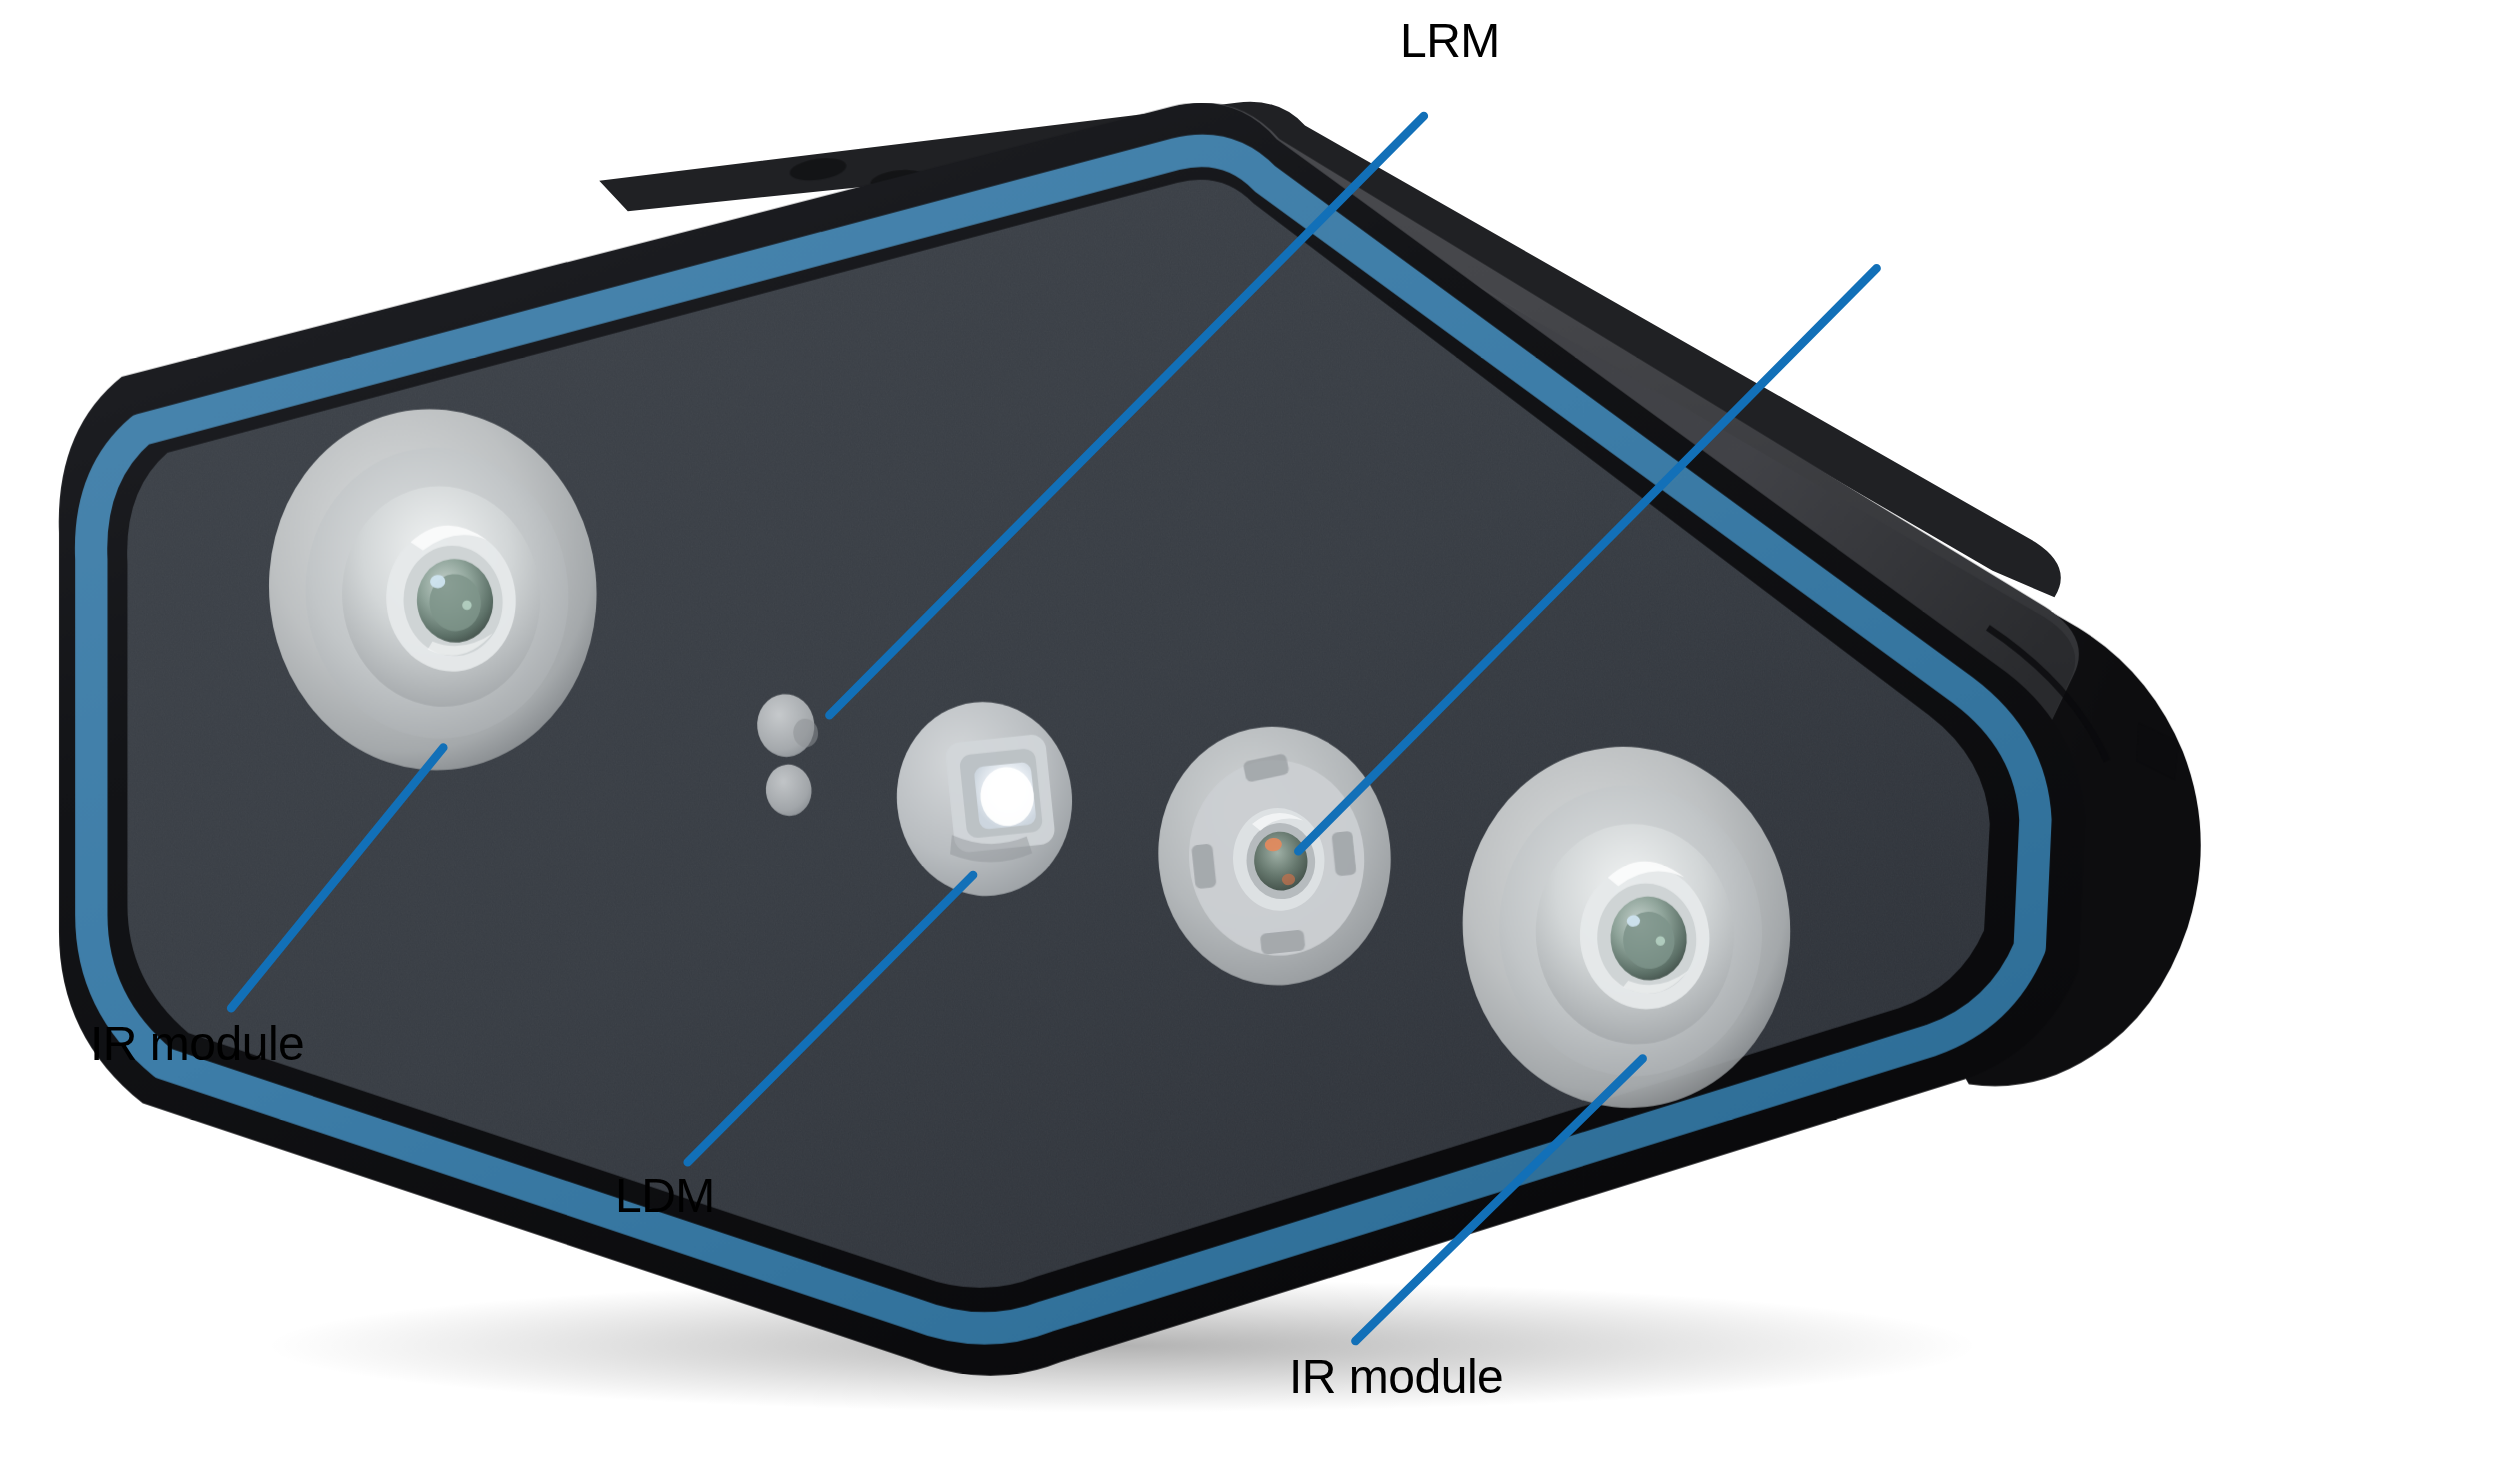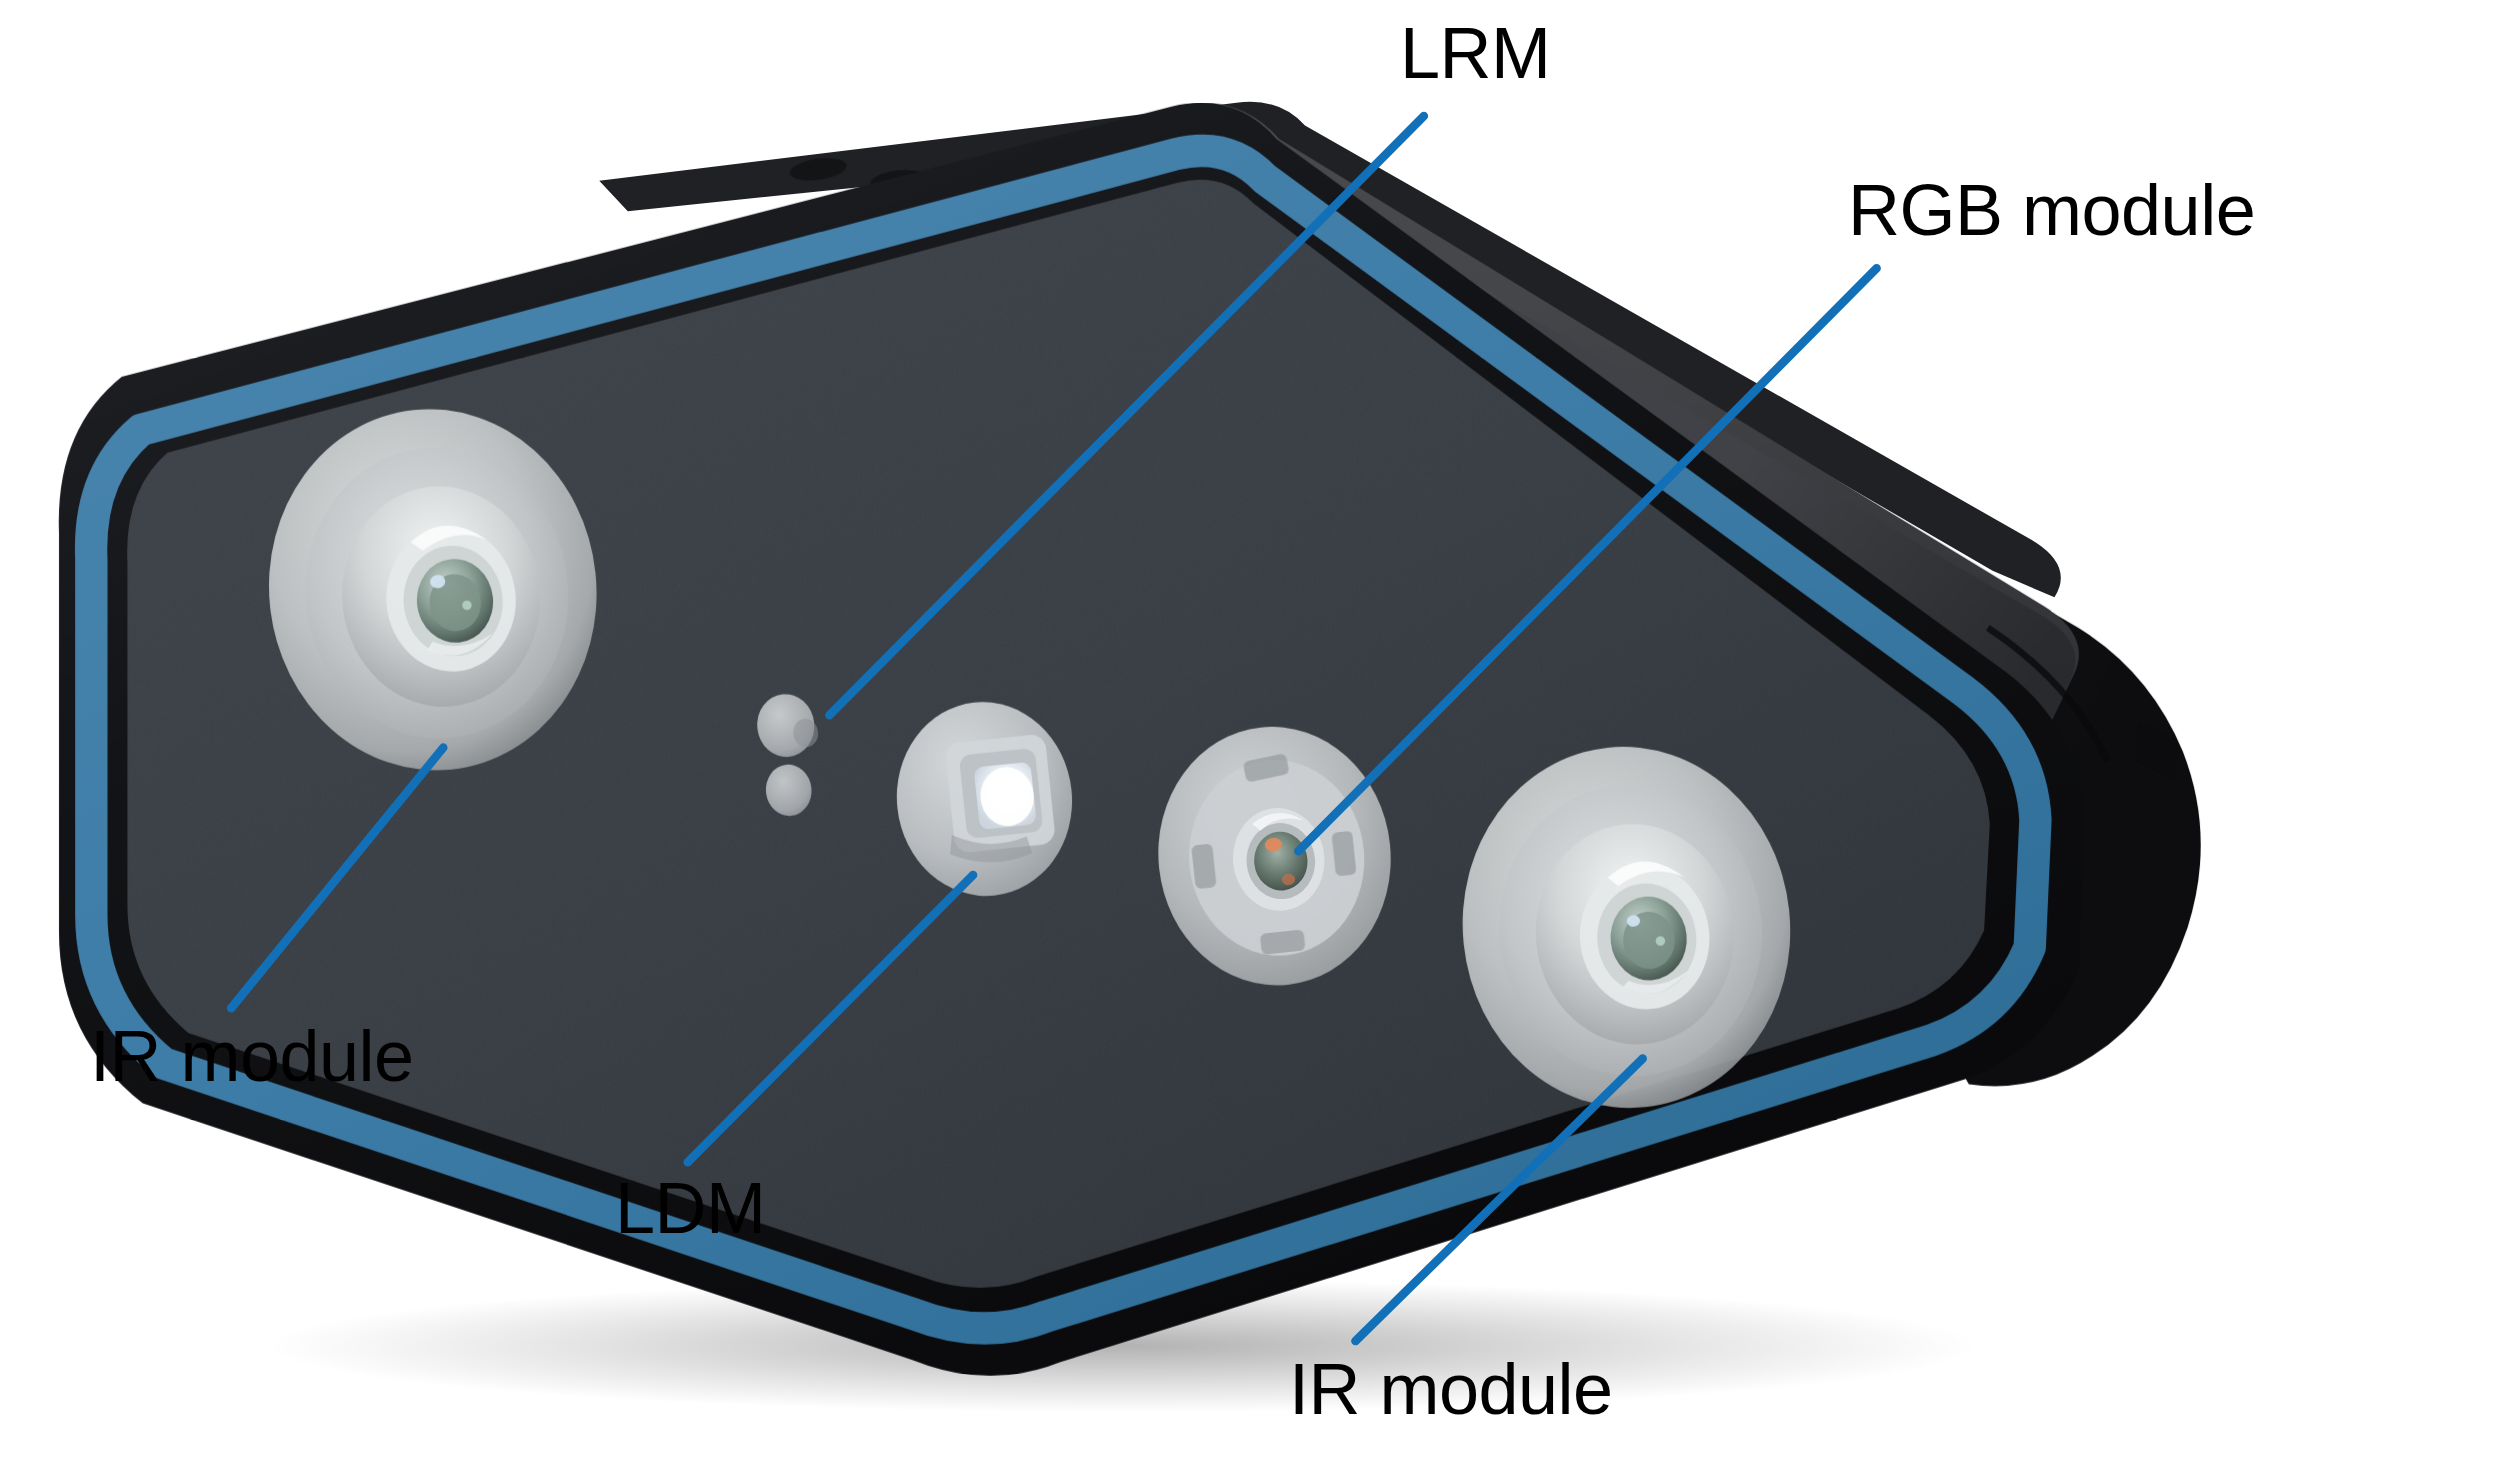--- a/index.html
+++ b/index.html
@@ -23,21 +23,21 @@
     left: 0;
     top: 0;
     width: 2512px;
     height: 1479px;
     display: block;
   }
   .callout-label {
     position: absolute;
     color: #000000;
     font-family: "Liberation Sans", sans-serif;
-    font-size: 72px;
+    font-size: 48px;
     font-weight: 400;
     letter-spacing: -0.5px;
     white-space: nowrap;
     line-height: 1;
     user-select: none;
   }
   .lbl-lrm       { left: 1400px; top: 17px; }
   .lbl-rgb       { left: 1848px; top: 174px; }
   .lbl-ir-left   { left: 90px;   top: 1020px; }
   .lbl-ldm       { left: 599px;  top: 1172px; margin-left: 16px; }
@@ -280,21 +280,20 @@
       <line x1="1497" y1="122" x2="872" y2="752"></line>
       <line x1="1973" y1="282" x2="1365" y2="895"></line>
       <line x1="243" y1="1060" x2="466" y2="786"></line>
       <line x1="723" y1="1222" x2="1023" y2="920"></line>
       <line x1="1425" y1="1410" x2="1727" y2="1113"></line>
     </g>
   </svg>
 
   <div class="callout-label lbl-lrm">LRM</div>
 
-  <div class="callout-label lbl-rgb">RGB module</div>
 
   <div class="callout-label lbl-ir-left">IR module</div>
 
   <div class="callout-label lbl-ldm">LDM</div>
 
   <div class="callout-label lbl-ir-right">IR module</div>
 
 </div>
 
 

